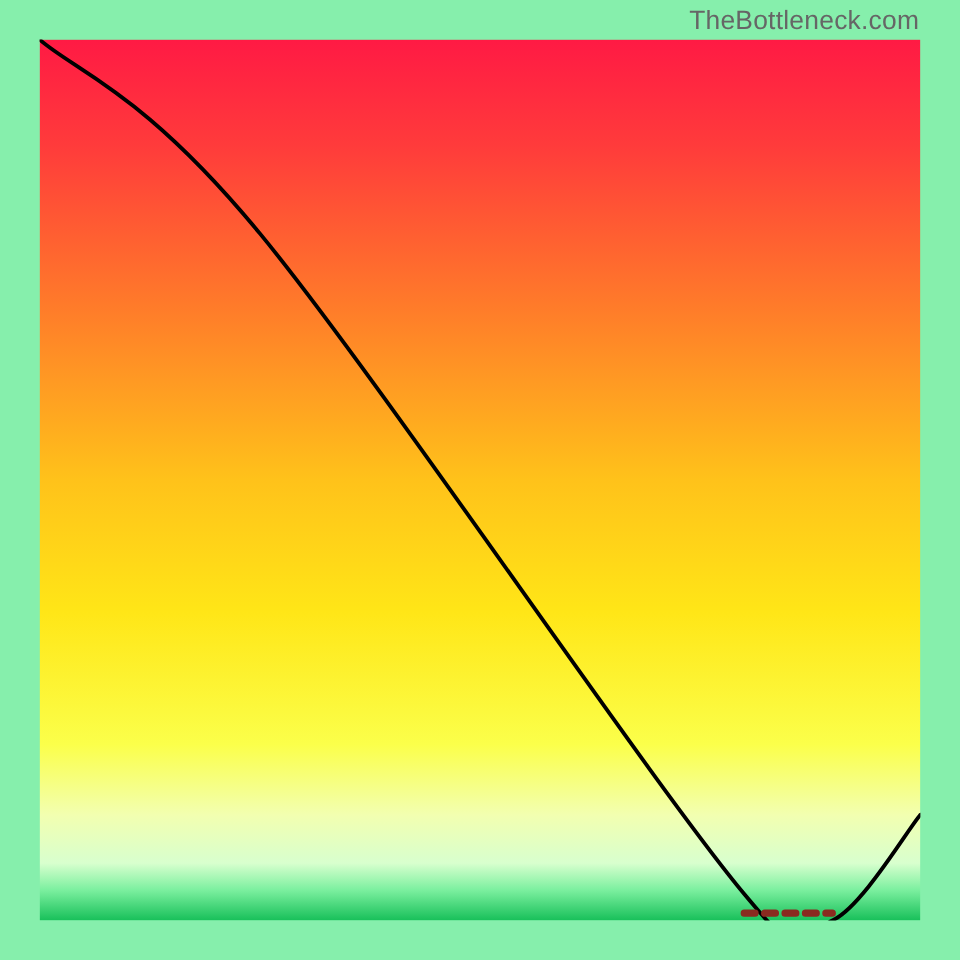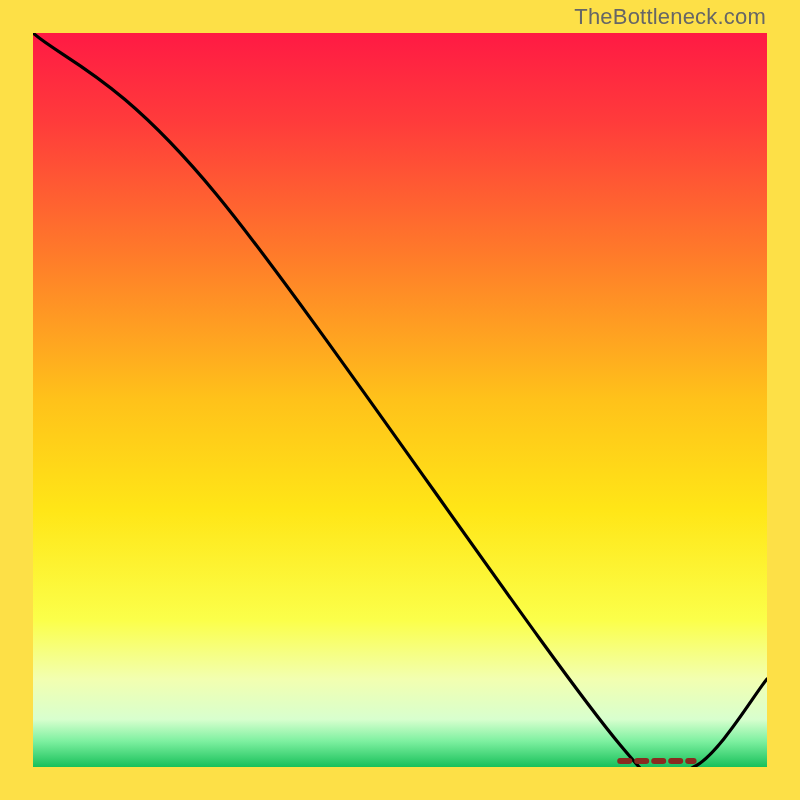--- a/index.html
+++ b/index.html
@@ -8,21 +8,21 @@
     width: 800px;
     height: 800px;
     background: #000;
     overflow: hidden;
     font-family: Arial, Helvetica, sans-serif;
   }
   .frame {
     position: absolute;
     left: 0; top: 0;
     width: 800px; height: 800px;
-    background: #fde047;
+    background: #86efac;
   }
   .watermark {
     position: absolute;
     top: 4px;
     right: 34px;
     color: #666;
     font-size: 22px;
     letter-spacing: 0.2px;
     font-weight: 500;
   }

